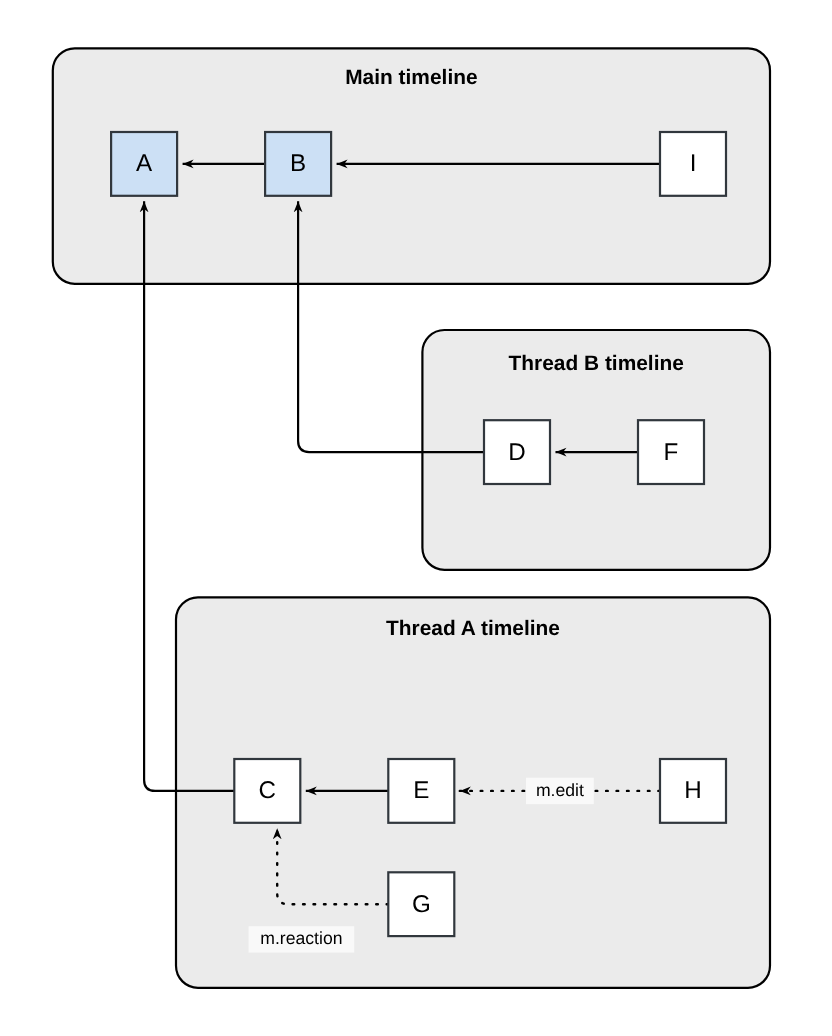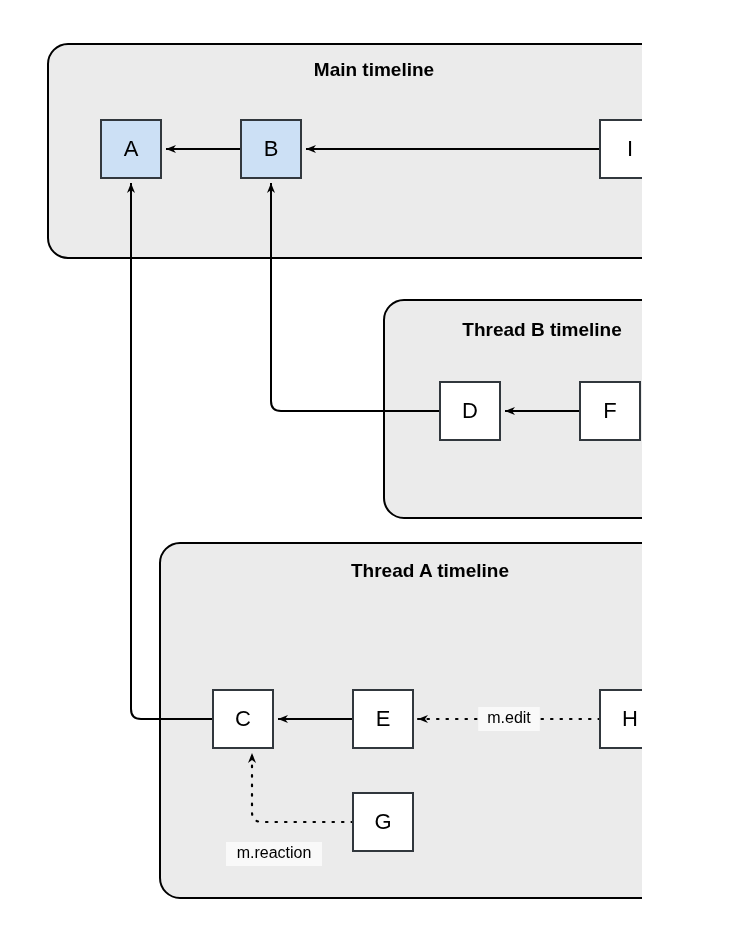--- a/index.html
+++ b/index.html
@@ -5,21 +5,21 @@
   html, body {
     margin: 0;
     padding: 0;
     background: #ffffff;
   }
   body {
     font-family: "Liberation Sans", sans-serif;
   }
   #canvas {
     position: relative;
-    width: 642px;
+    width: 756px;
     height: 942px;
     background: #ffffff;
     overflow: hidden;
   }
   #diagram-svg {
     position: absolute;
     left: 0;
     top: 0;
     width: 756px;
     height: 942px;

